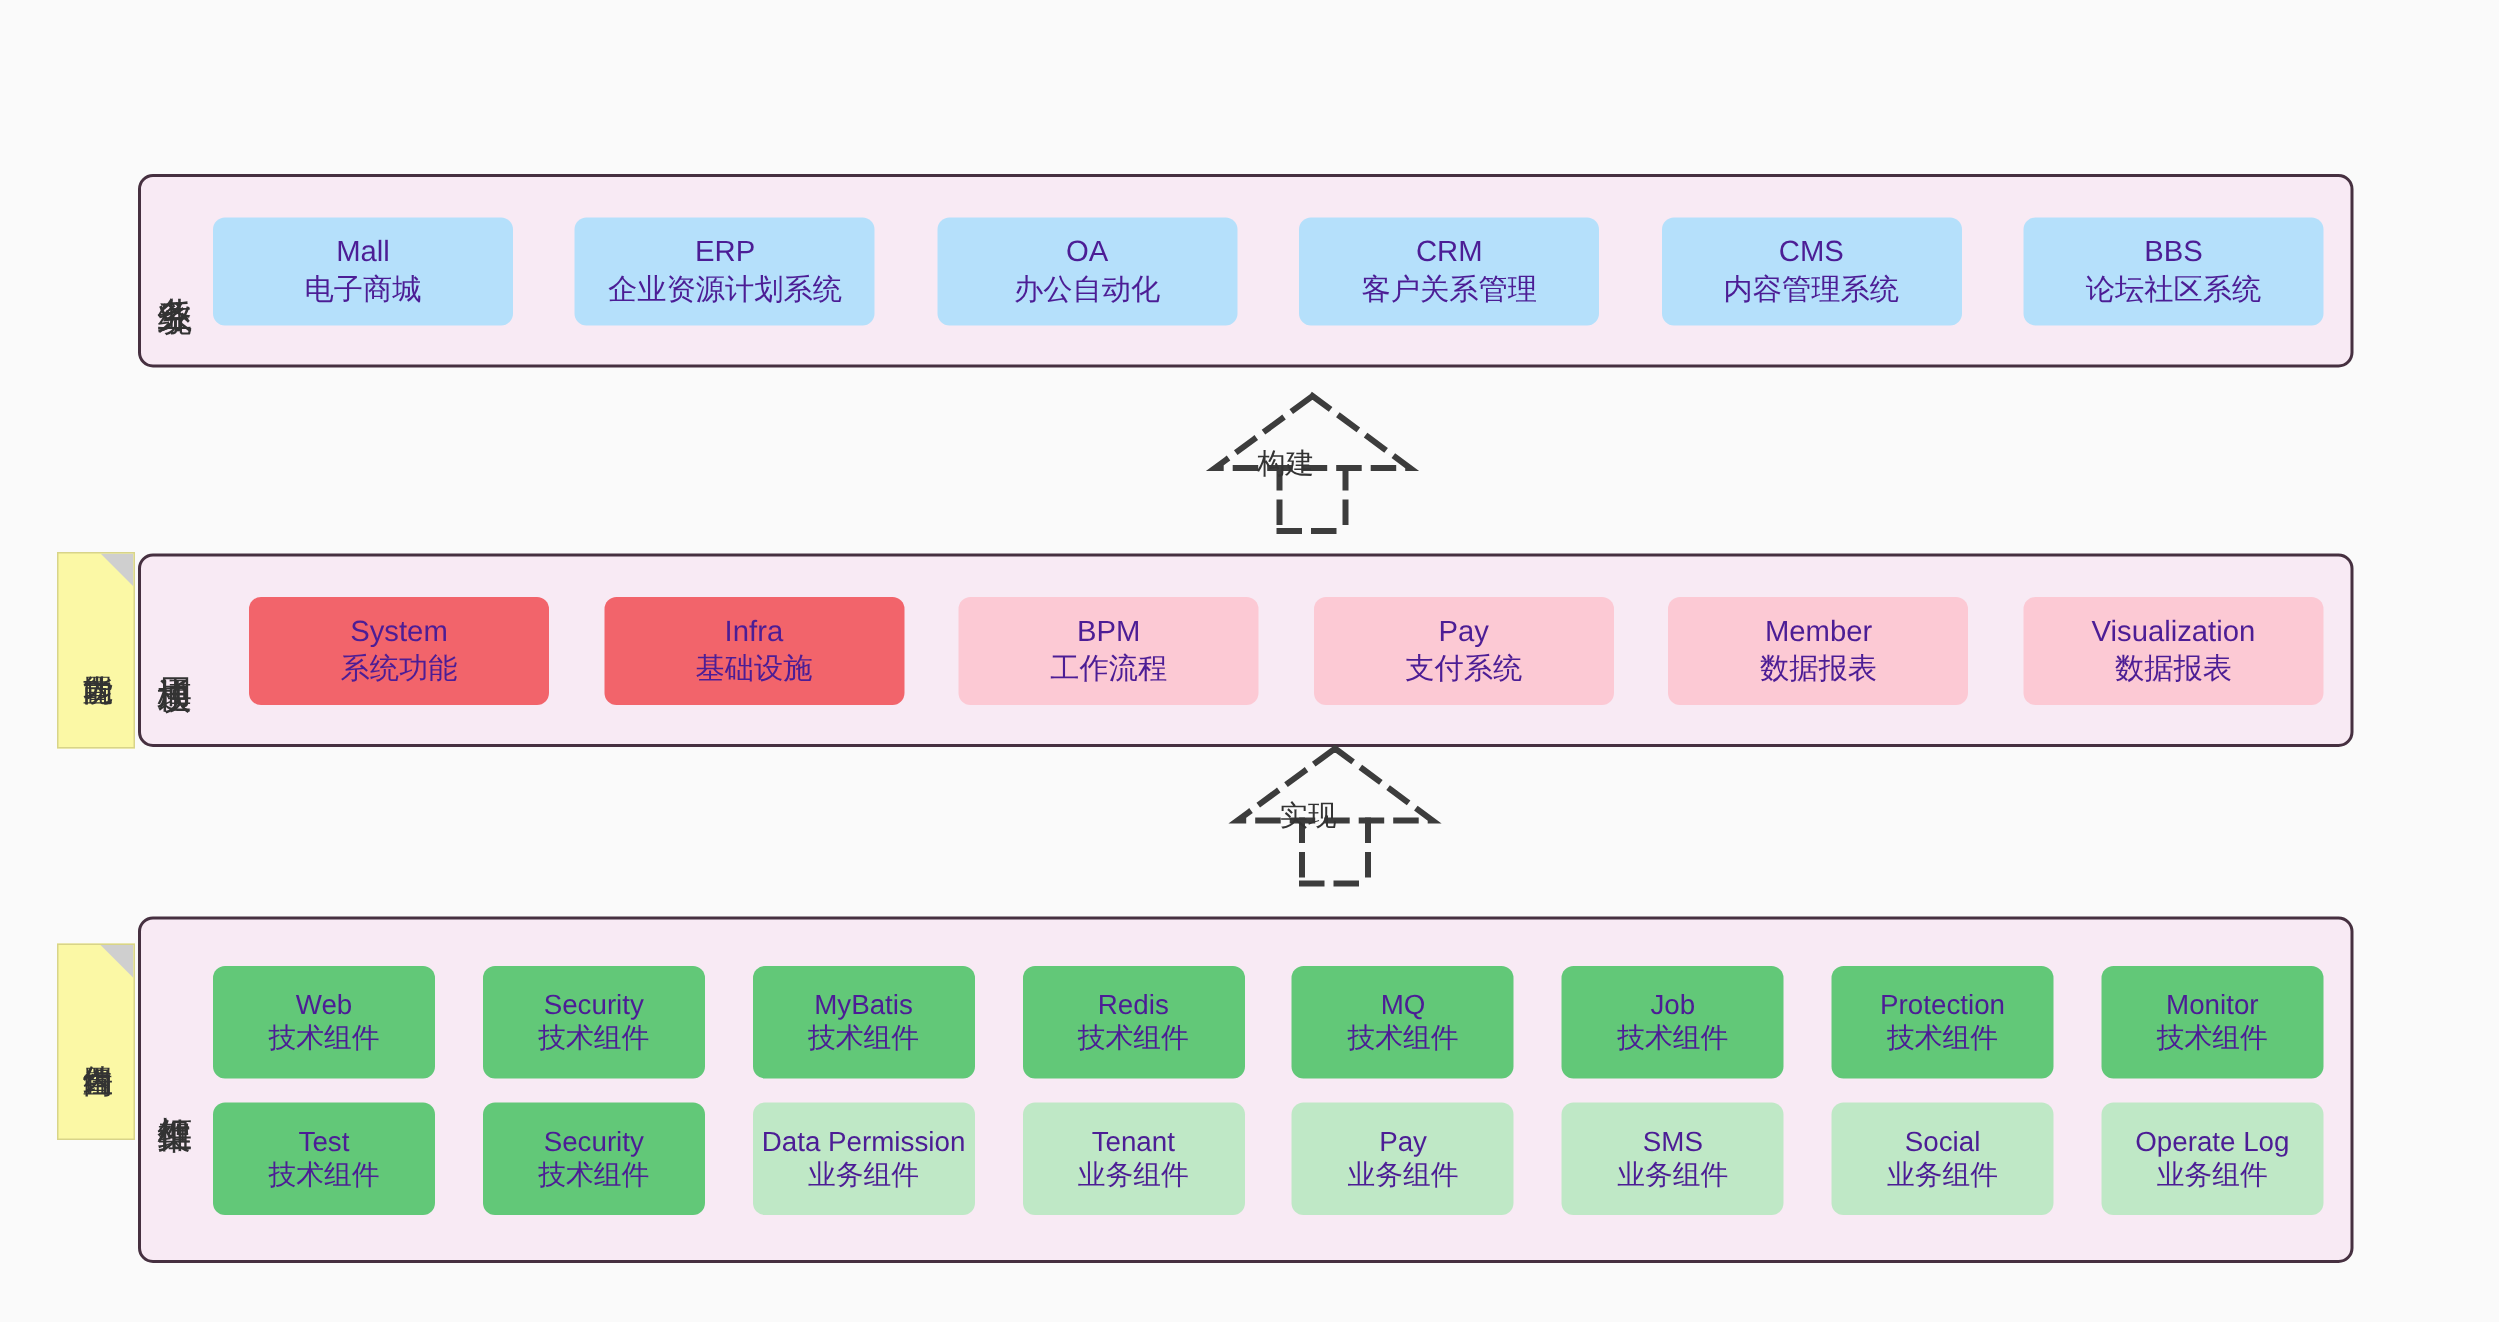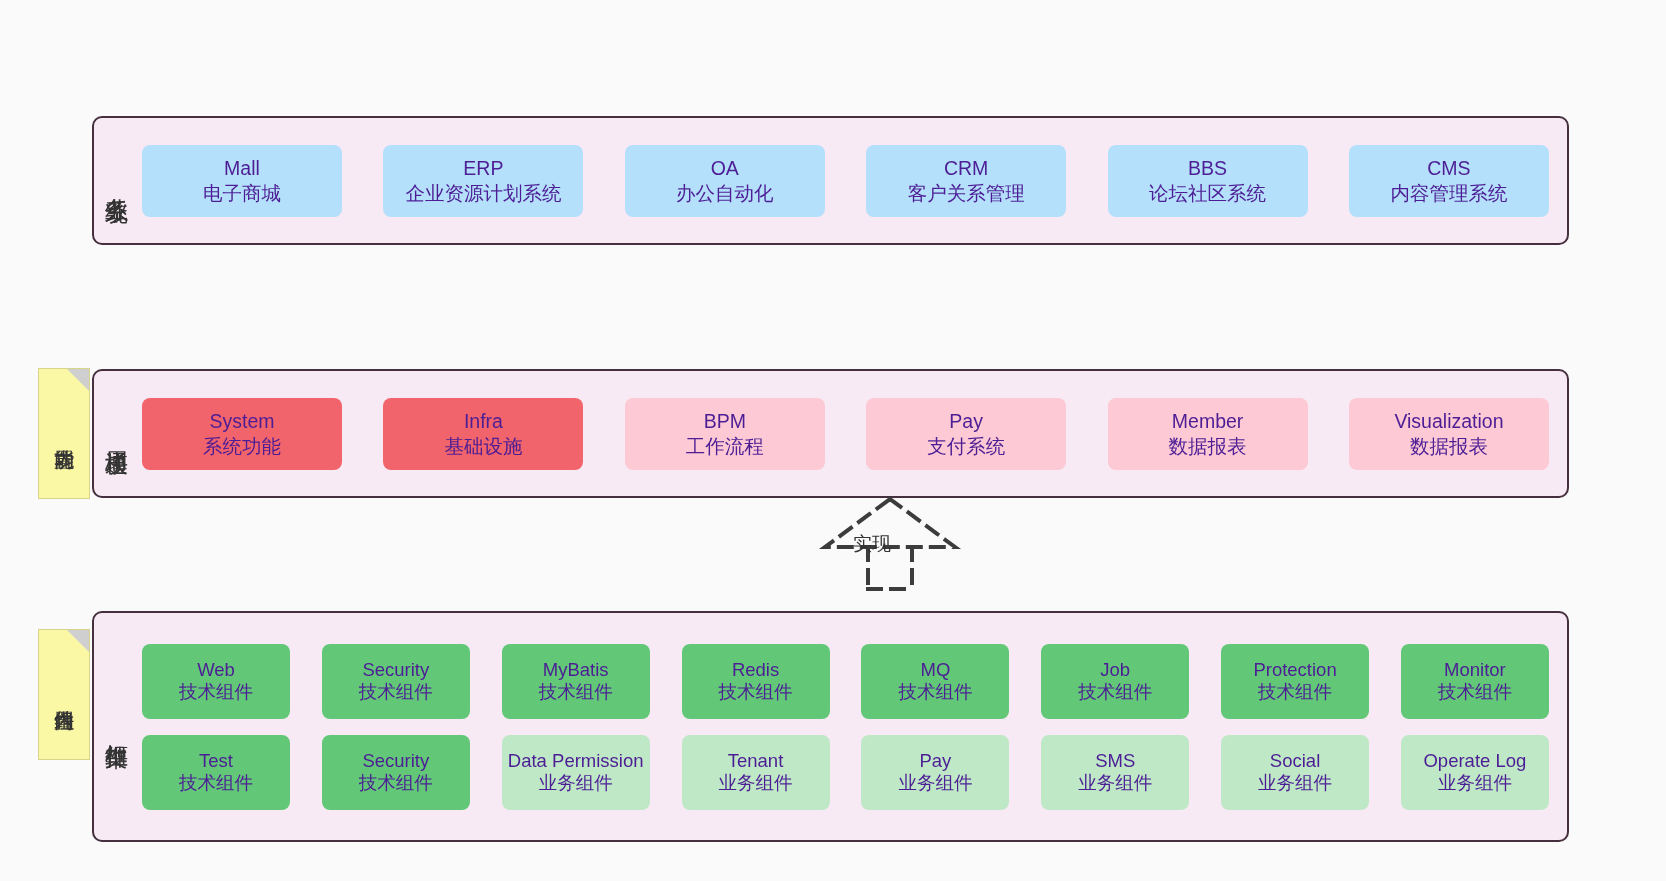--- a/index.html
+++ b/index.html
@@ -107,20 +107,21 @@
     width: 200px;
     height: 72px;
   }
 
   
   #layer-modules {
     left: 92px;
     top: 369px;
     width: 1477px;
     height: 129px;
+    gap: 24px;
   }
   #layer-modules .layer-body { padding-right: 18px; }
   #layer-modules .card {
     width: 200px;
     height: 72px;
   }
 
   
   #layer-framework {
     left: 92px;
@@ -225,33 +226,42 @@
           <span class="t1">OA</span>
           <span class="t2">办公自动化</span>
         </div>
 
         <div class="card c-blue">
           <span class="t1">CRM</span>
           <span class="t2">客户关系管理</span>
         </div>
 
         <div class="card c-blue">
+          <span class="t1">CMS</span>
+          <span class="t2">内容管理系统</span>
+        </div>
+
+        <div class="card c-blue">
           <span class="t1">BBS</span>
           <span class="t2">论坛社区系统</span>
         </div>
 
-        <div class="card c-blue">
-          <span class="t1">CMS</span>
-          <span class="t2">内容管理系统</span>
-        </div>
-
       </div>
     </div>
   </div>
 
+  <div class="uml-arrow" id="arrow-build">
+    <svg width="170" height="100" viewBox="0 0 170 100" aria-hidden="true">
+
+      <path d="M 85 6 L 150 54 L 20 54 Z" fill="none" stroke="#3c3c3c" stroke-width="4" stroke-dasharray="13 10" stroke-linecap="square"></path>
+
+      <path d="M 63 54 L 63 96 M 107 54 L 107 96 M 63 96 L 107 96" fill="none" stroke="#3c3c3c" stroke-width="4" stroke-dasharray="13 10" stroke-linecap="square"></path>
+    </svg>
+    <span class="arrow-label">构建</span>
+  </div>
 
   <div class="sticky" id="sticky-features">
     <span class="fold"></span>
     <span>内置功能</span>
   </div>
 
   <div class="layer" id="layer-modules">
     <div class="layer-label">通用模块</div>
     <div class="layer-body">
       <div class="row">

